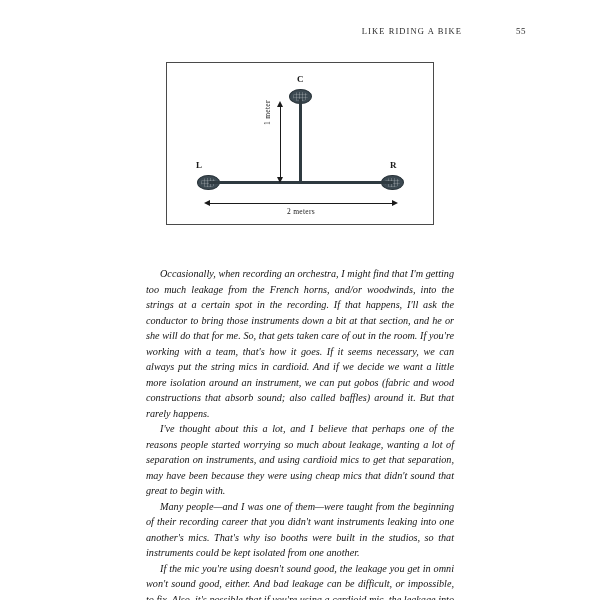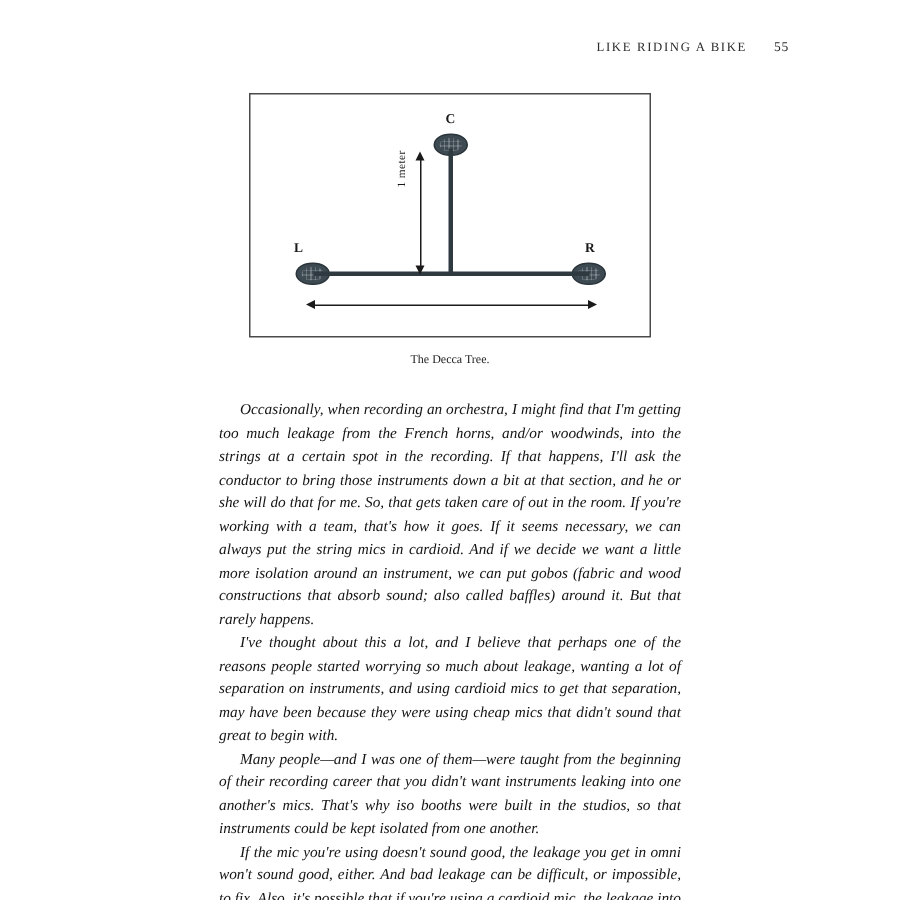--- a/index.html
+++ b/index.html
@@ -32,20 +32,21 @@
     font-size: 8.5px;
     letter-spacing: 1.1px;
     color: #2b2b2b;
   }
   .running-head .title {
     text-transform: uppercase;
   }
   .running-head .folio {
     font-size: 9px;
     letter-spacing: 0.5px;
+    margin-left: 36px;
   }
   
   .figure {
     position: absolute;
     top: 62px;
     left: 166px;
     width: 268px;
   }
   .figure-box {
     position: relative;
@@ -243,24 +244,24 @@
       <div class="mic-label label-l">L</div>
       <div class="mic-label label-r">R</div>
 
       <div class="bar-h"></div>
       <div class="bar-v"></div>
 
       <div class="dim-v"></div>
       <div class="dim-v-label">1 meter</div>
 
       <div class="dim-h"></div>
+      <div class="dim-h-label">2 meters</div>
     </div>
 
     <div class="caption">
-      <div>The Decca Tree.</div>
     </div>
   </div>
 
   <div class="body-text">
     <p>Occasionally, when recording an orchestra, I might find that I'm getting too much leakage from the French horns, and/or woodwinds, into the strings at a certain spot in the recording. If that happens, I'll ask the conductor to bring those instruments down a bit at that section, and he or she will do that for me. So, that gets taken care of out in the room. If you're working with a team, that's how it goes. If it seems necessary, we can always put the string mics in cardioid. And if we decide we want a little more isolation around an instrument, we can put gobos (fabric and wood constructions that absorb sound; also called baffles) around it. But that rarely happens.</p>
     <p>I've thought about this a lot, and I believe that perhaps one of the reasons people started worrying so much about leakage, wanting a lot of separation on instruments, and using cardioid mics to get that separation, may have been because they were using cheap mics that didn't sound that great to begin with.</p>
     <p>Many people—and I was one of them—were taught from the beginning of their recording career that you didn't want instruments leaking into one another's mics. That's why iso booths were built in the studios, so that instruments could be kept isolated from one another.</p>
     <p>If the mic you're using doesn't sound good, the leakage you get in omni won't sound good, either. And bad leakage can be difficult, or impossible, to fix. Also, it's possible that if you're using a cardioid mic, the leakage into it</p>
   </div>
 

